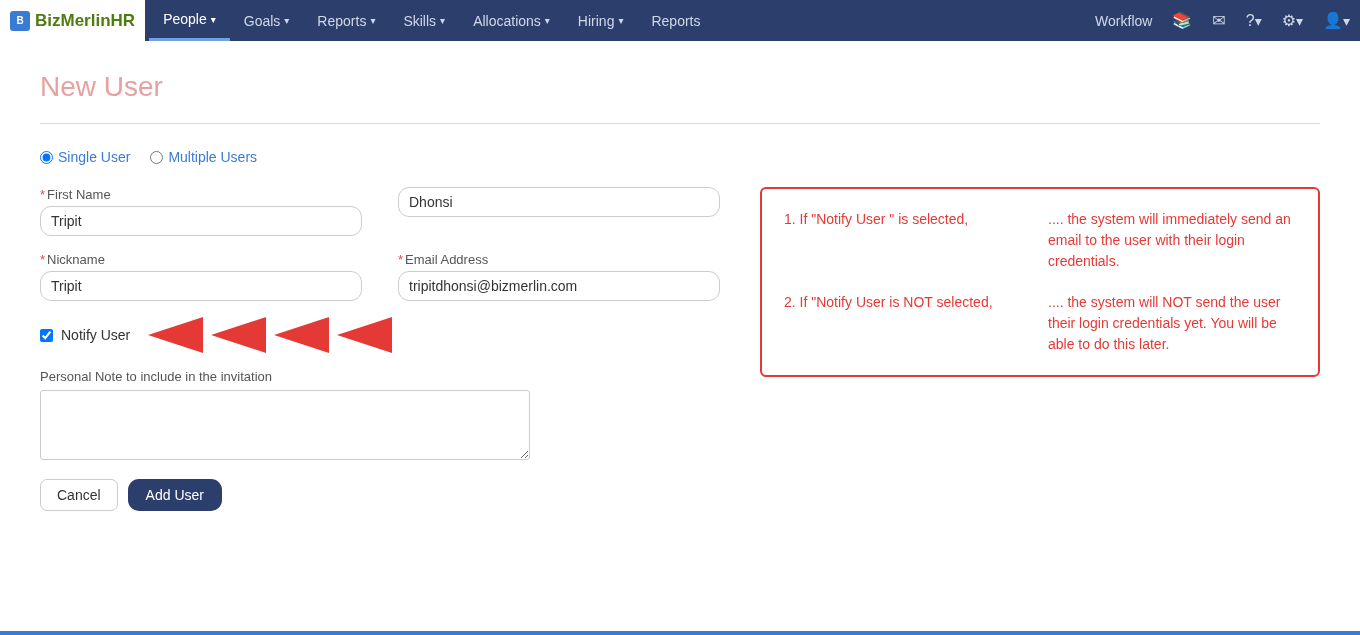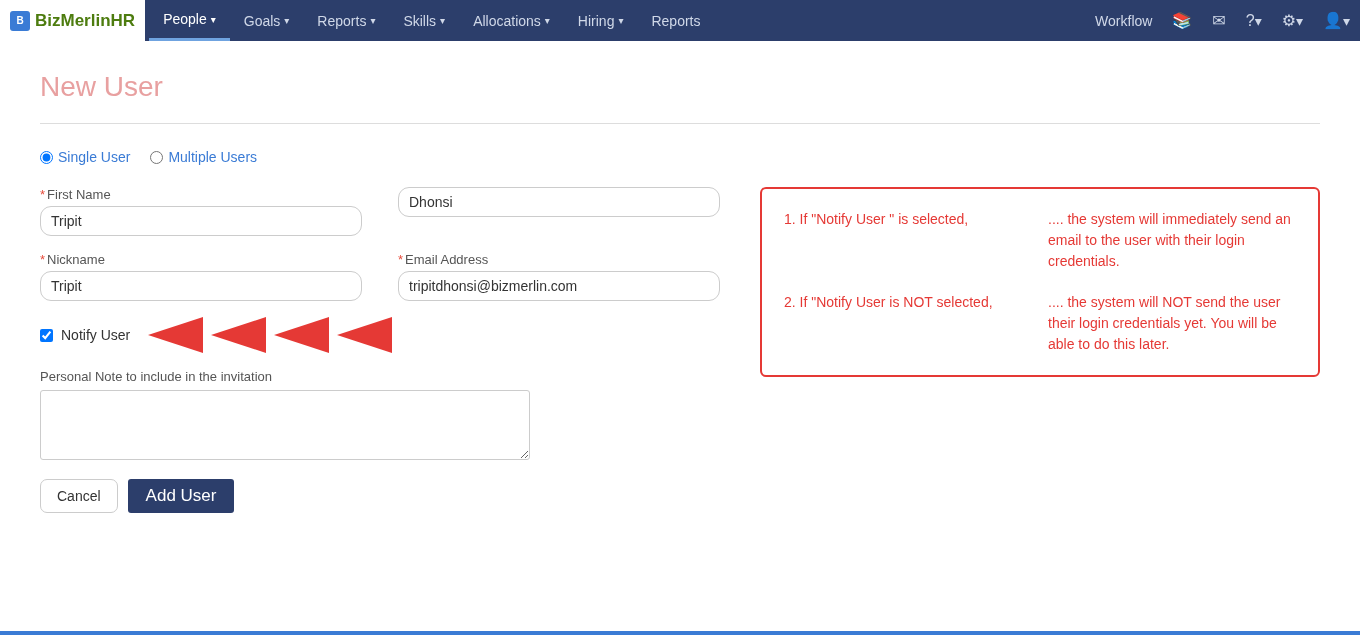--- a/index.html
+++ b/index.html
@@ -207,23 +207,23 @@
       border-radius: 7px;
       cursor: pointer;
       font-size: 14px;
       color: #333;
     }
     .btn-add-user {
       padding: 7px 18px;
       background: #2c3e6b;
       color: #fff;
       border: none;
-      border-radius: 3px;
+      border-radius: 11px;
       cursor: pointer;
-      font-size: 17px;
+      font-size: 14px;
     }
 
     
     .info-box {
       border: 2.5px solid #e53935;
       border-radius: 6px;
       padding: 20px 22px;
       color: #e53935;
       display: grid;
       grid-template-columns: 1fr 1fr;

